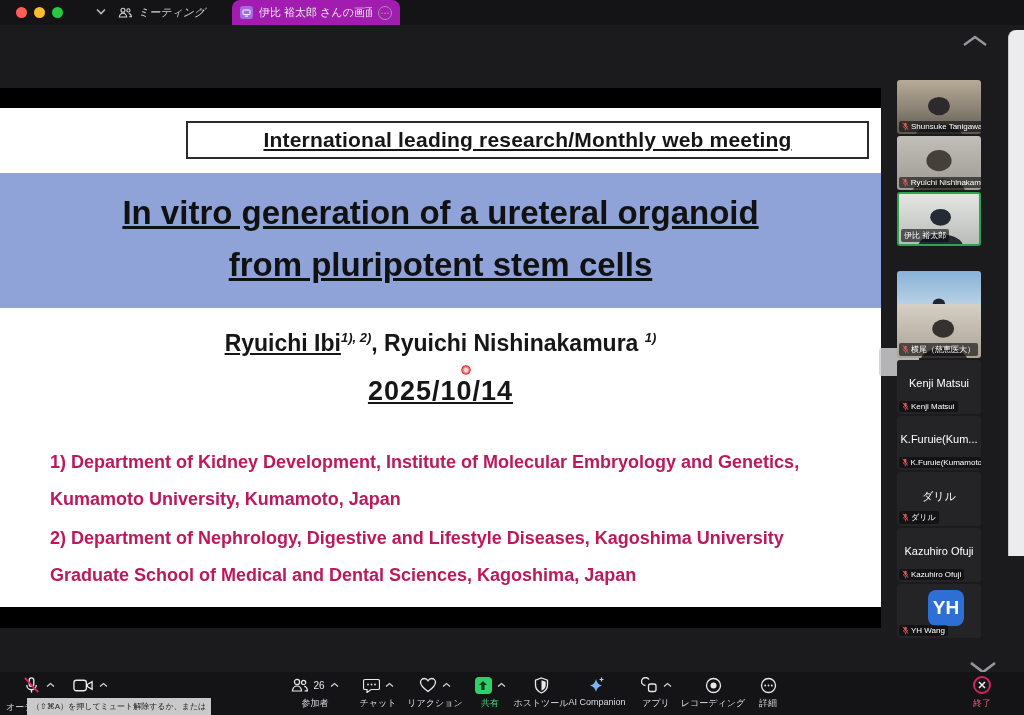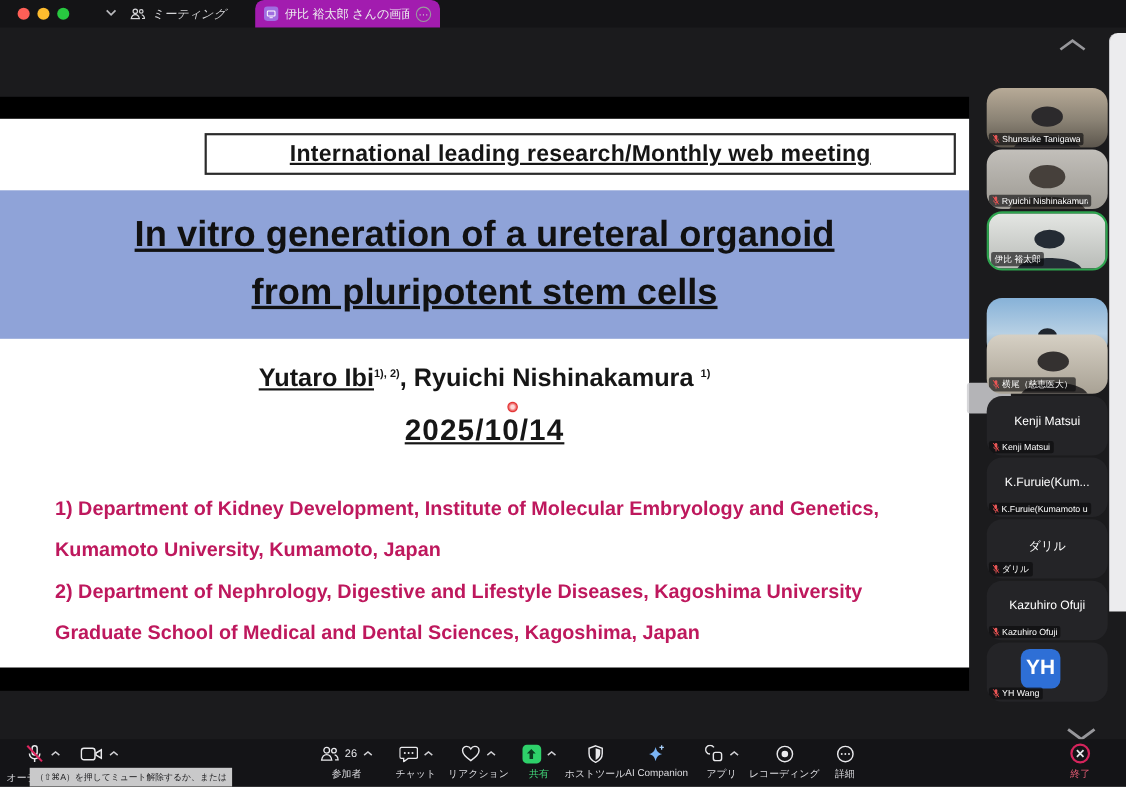--- a/index.html
+++ b/index.html
@@ -34,41 +34,41 @@
                 justify-content:center; }
   #slide-header-box span { font-size:21px; font-weight:bold; text-decoration:underline;
                 letter-spacing:.2px; }
   #title-band { position:absolute; left:0; top:65px; width:881px; height:135px;
                 background:#8fa3d8; text-align:center; padding-top:14px; }
   #title-band div { font-size:33px; font-weight:bold; text-decoration:underline;
                 line-height:52px; color:#111; }
   #authors { position:absolute; left:0; top:222px; width:881px; text-align:center;
              font-size:23px; font-weight:bold; }
   #authors .und { text-decoration:underline; }
-  #authors sup { font-size:10px; font-weight:bold; }
+  #authors sup { font-size:13px; font-weight:bold;font-style:italic; }
   #laser-dot { position:absolute; left:461px; top:257px; width:10px; height:10px;
                border-radius:50%; background:radial-gradient(circle,#ffd7d7 0 22%,#e33030 60%,rgba(227,48,48,.25) 75%, transparent 80%); }
   #slide-date { position:absolute; left:0; top:268px; width:881px; text-align:center;
                 font-size:27px; font-weight:bold; }
   #slide-date span { text-decoration:underline; letter-spacing:1px; }
   .affil { position:absolute; left:50px; width:800px; font-size:18px; font-weight:600;
            line-height:37px; color:#be185d; }
   #affil1 { top:336px; } #affil2 { top:412px; }
 
   
   #divider-handle { left:879px; top:348px; width:5px; height:28px; border-radius:3px;
                 background:#cfcfd2; opacity:.85; }
   #white-sliver { left:1008px; top:30px; width:16px; height:526px; background:#ececee;
                 border-radius:8px 0 0 0; border-left:1px solid #c9c9cc; }
   #strip-up { left:920px; top:33px; width:34px; height:20px; }
   #strip-down { left:926px; top:658px; width:38px; height:22px; }
 
   
-  .tile { position:absolute; left:897px; width:110px; height:54px; background:#242427;
-          border-radius:14px; overflow:hidden; }
+  .tile { position:absolute; left:897px; width:84px; height:54px; background:#242427;
+          border-radius:3px; overflow:hidden; }
   .tile.activeb { border:2px solid #2ea44f; }
   .sil { position:absolute; bottom:0; left:0; width:100%; height:78%; }
   .sil.small { width:64%; left:18%; height:60%; }
   .vid1 { background:linear-gradient(180deg,#b7aa97,#8a8274 55%,#5c564d); color:#2c2a2c; }
   .vid2 { background:linear-gradient(180deg,#c2bfba,#9d9a93); color:#46403b; }
   .vid3 { background:linear-gradient(180deg,#e4e6e3,#b9bcb8); color:#242b34; }
   .vid4 { background:linear-gradient(180deg,#87b2d8,#b7d0e4 60%,#8fa6b5); color:#20262e;margin-top:23px; }
   .vid5 { background:linear-gradient(180deg,#d6d0c4,#a9a295); color:#343130;padding-left:48px; }
   .chip { position:absolute; left:2px; bottom:2px; max-width:93px; background:rgba(10,10,12,.62);
           border-radius:2px; padding:1px 3px; display:flex; align-items:center; gap:2px; }
@@ -138,21 +138,21 @@
 <div class="abs" id="letterbox-top"></div>
 <div class="abs" id="slide">
   <div id="slide-header-box">
     <span>International leading research/Monthly web meeting</span>
   </div>
   <div id="title-band">
     <div>In vitro generation of a ureteral organoid</div>
     <div>from pluripotent stem cells</div>
   </div>
   <div id="authors">
-    <span class="und">Yutaro Ibi</span><sup>1), 2)</sup><span>, </span><span>Ryuichi Nishinakamura</span>&nbsp;<sup>1)</sup>
+    <span class="und">Ryuichi Ibi</span><sup>1), 2)</sup><span>, </span><span>Ryuichi Nishinakamura</span>&nbsp;<sup>1)</sup>
   </div>
   <div id="laser-dot"></div>
   <div id="slide-date">
     <span>2025/10/14</span>
   </div>
   <p class="affil" id="affil1">1) Department of Kidney Development, Institute of Molecular Embryology and Genetics, Kumamoto University, Kumamoto, Japan</p>
   <p class="affil" id="affil2">2) Department of Nephrology, Digestive and Lifestyle Diseases, Kagoshima University Graduate School of Medical and Dental Sciences, Kagoshima, Japan</p>
 </div>
 <div class="abs" id="letterbox-bottom"></div>
 

